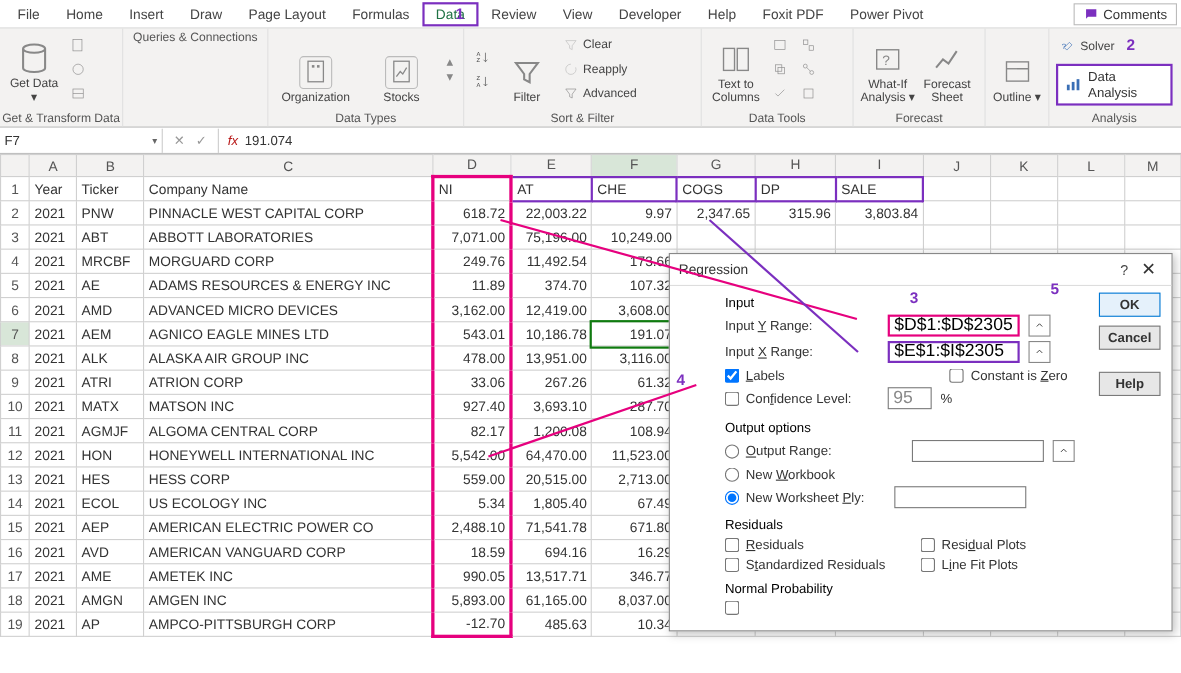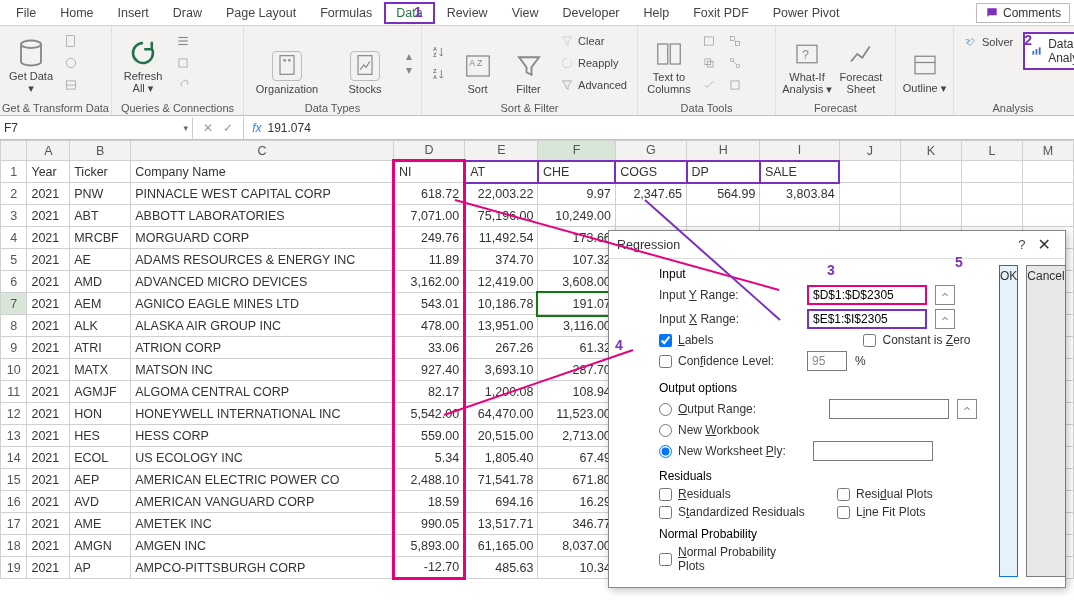--- a/index.html
+++ b/index.html
@@ -112,28 +112,28 @@
     font-size: 14px;
     z-index: 200;
   }
   
   .formula-bar {
     display: flex; align-items: center;
     height: 24px; border-bottom: 1px solid #c0c0c0;
     font-size: 12px;
   }
   .namebox {
-    width: 193px; height: 22px; border-right: 1px solid #ccc;
+    width: 148px; height: 22px; border-right: 1px solid #ccc;
     display: flex; align-items: center; justify-content: space-between;
     padding: 0 4px;
   }
   .namebox .dd { color: #666; font-size: 9px; }
   .fx-icons { display: flex; align-items: center; gap: 10px; padding: 0 10px; color: #999; border-right: 1px solid #ccc; height: 22px; }
   .fx-box { display: flex; align-items: center; gap: 6px; padding: 0 8px; flex: 1; }
-  .fx-box .fx-sym { font-style: italic; color: #3b82f6; }
+  .fx-box .fx-sym { font-style: italic; color: #b91c1c; }
   
   .grid-wrap {
     position: relative;
     overflow: hidden;
     height: calc(612px - 26px - 90px - 24px);
   }
   table.sheet {
     border-collapse: collapse;
     table-layout: fixed;
     width: 1074px;
@@ -183,37 +183,37 @@
     display: flex; align-items: center;
     padding: 4px 8px;
     font-size: 12.5px;
     border-bottom: 1px solid #ddd;
   }
   .dialog-title .dtitle { flex: 1; }
   .dialog-title .help-q { font-size: 13px; color: #444; padding: 0 6px; cursor: pointer; }
   .dialog-title .close-x { font-size: 16px; padding: 0 6px; cursor: pointer; color: #333; }
   .dialog-body { display: flex; padding: 6px 10px 10px 10px; gap: 12px; }
   .dialog-left { flex: 1; margin-left: 40px; }
-  .dialog-right { width: 70px; display: flex; flex-direction: row; gap: 8px; align-items: stretch; }
+  .dialog-right { width: 70px; display: flex; flex-direction: column; gap: 8px; align-items: stretch; font-weight: bold; }
   .dlg-btn {
     border: 1px solid #7a7a7a;
     background: #e7e7e7;
     text-align: center;
     padding: 3px 0;
     font-size: 12px;
     cursor: pointer;
   }
   .dlg-btn.primary { border: 1.5px solid #0078d4; background: #e5f1fb; }
   .dlg-section-label { font-size: 12px; color: #000; margin: 2px 0 4px 0; }
   .dlg-row { display: flex; align-items: center; gap: 8px; margin: 4px 0; }
   .dlg-row label { flex: 0 0 140px; }
   .dlg-row .u { text-decoration: underline; }
   .txt-in {
     border: 1px solid #7a7a7a;
-    font-size: 12px;
+    font-size: 16px;
     height: 20px;
     padding: 1px 4px;
     background: #fff;
     font-family: inherit;
   }
   .range-in { width: 120px; }
   .range-in.boxed-pink { border: 2px solid #e6007e; }
   .range-in.boxed-purple { border: 2px solid #7b2fbf; }
   .mini-btn {
     width: 20px; height: 20px;
@@ -287,48 +287,20 @@
               <rect x="4" y="5" width="16" height="14" fill="none" stroke="#888"></rect>
               <line x1="4" y1="12" x2="20" y2="12" stroke="#888"></line>
             </svg>
           </div>
       </div>
     </div>
     <div class="ribbon-group-label">Get &amp; Transform Data</div>
   </div>
 
   <div class="ribbon-group" style="width:132px">
-    <div class="ribbon-group-main">
-      <div class="rbn-big">
-        <svg class="icon-green" viewBox="0 0 24 24">
-            <path d="M12 4a8 8 0 1 0 7.4 5" fill="none" stroke="#217346" stroke-width="2"></path>
-            <path d="M19 3v6h-6" fill="none" stroke="#217346" stroke-width="2"></path>
-          </svg>
-        <span>Refresh All ▾</span>
-      </div>
-      <div class="rbn-small-col">
-        <div class="rbn-small">
-            <svg class="icon-muted" viewBox="0 0 24 24">
-              <line x1="4" y1="6" x2="20" y2="6" stroke="#888" stroke-width="2"></line>
-              <line x1="4" y1="12" x2="20" y2="12" stroke="#888" stroke-width="2"></line>
-              <line x1="4" y1="18" x2="20" y2="18" stroke="#888" stroke-width="2"></line>
-            </svg>
-          </div>
-        <div class="rbn-small">
-            <svg class="icon-muted" viewBox="0 0 24 24">
-              <rect x="5" y="5" width="14" height="14" fill="none" stroke="#888"></rect>
-            </svg>
-          </div>
-        <div class="rbn-small">
-            <svg class="icon-muted" viewBox="0 0 24 24">
-              <path d="M10 14a4 4 0 0 1 0-6l3-3a4 4 0 0 1 6 6" fill="none" stroke="#888"></path>
-            </svg>
-          </div>
-      </div>
-    </div>
     <div class="ribbon-group-label">Queries &amp; Connections</div>
   </div>
 
   <div class="ribbon-group" style="width:178px">
     <div class="ribbon-group-main">
       <div class="rbn-big wide">
         <div class="icon-box" style="border:1px solid #bbb; border-radius:4px; display:flex;align-items:center;justify-content:center;">
           <svg viewBox="0 0 24 24" width="18" height="18">
               <rect x="6" y="4" width="12" height="16" fill="none" stroke="#888"></rect>
               <rect x="9" y="7" width="2" height="2" fill="#888"></rect>
@@ -367,27 +339,20 @@
         <div class="rbn-small">
             <svg viewBox="0 0 24 24">
               <text x="2" y="10" font-size="9" fill="#444">Z</text>
               <text x="2" y="20" font-size="9" fill="#444">A</text>
               <path d="M16 5v14m-3-3 3 3 3-3" fill="none" stroke="#444"></path>
             </svg>
           </div>
       </div>
       <div class="rbn-big">
         <svg viewBox="0 0 24 24">
-            <rect x="3" y="4" width="18" height="16" fill="none" stroke="#888"></rect>
-            <text x="5" y="12" font-size="7" fill="#888">A Z</text>
-          </svg>
-        <span>Sort</span>
-      </div>
-      <div class="rbn-big">
-        <svg viewBox="0 0 24 24">
             <path d="M4 5h16l-6 8v6l-4-2v-4L4 5z" fill="none" stroke="#888" stroke-width="1.5"></path>
           </svg>
         <span>Filter</span>
       </div>
       <div class="rbn-small-col">
         <div class="rbn-small">
             <svg class="icon-muted" viewBox="0 0 24 24">
               <path d="M4 5h16l-6 8v6l-4-2v-4L4 5z" fill="none" stroke="#bbb"></path>
             </svg>
             <span>Clear</span>
@@ -486,21 +451,21 @@
             <rect x="4" y="5" width="16" height="14" fill="none" stroke="#888"></rect>
             <line x1="4" y1="10" x2="20" y2="10" stroke="#888"></line>
           </svg>
         <span>Outline ▾</span>
       </div>
     </div>
     <div class="ribbon-group-label">&nbsp;</div>
   </div>
 
   <div class="ribbon-group" style="width:118px; border-right:none;">
-    <div class="ribbon-group-main" style="align-items:flex-start; gap:6px; padding-top:6px;">
+    <div class="ribbon-group-main" style="flex-direction:column; align-items:flex-start; gap:6px; padding-top:6px;">
       <div class="rbn-small">
         <svg viewBox="0 0 24 24">
             <text x="2" y="16" font-size="12" fill="#3b6fb5">?</text>
             <path d="M14 6l4 4-8 8-4-4 8-8z" fill="none" stroke="#3b6fb5"></path>
           </svg>
         <span>Solver</span>
       </div>
       <div class="data-analysis-btn">
         <svg width="16" height="16" viewBox="0 0 24 24">
             <rect x="3" y="12" width="4" height="8" fill="#3b6fb5"></rect>
@@ -585,21 +550,21 @@
         </tr>
         <tr>
           <th class="rowhead">2</th>
           <td>2021</td>
           <td>PNW</td>
           <td>PINNACLE WEST CAPITAL CORP</td>
           <td class="num col-pink-left col-pink-right">618.72</td>
           <td class="num">22,003.22</td>
           <td class="num">9.97</td>
           <td class="num">2,347.65</td>
-          <td class="num">564.99</td>
+          <td class="num">315.96</td>
           <td class="num">3,803.84</td>
           <td></td>
           <td></td>
           <td></td>
           <td></td>
         </tr>
         <tr>
           <th class="rowhead">3</th>
           <td>2021</td>
           <td>ABT</td>
@@ -967,21 +932,20 @@
         <label class="chk">
             <input type="checkbox" style=""> 
             <span>L<span class="u">i</span>ne Fit Plots</span>
           </label>
       </div>
 
       <div class="dlg-section-label" style="margin-top:8px;">Normal Probability</div>
       <div class="dlg-row">
         <label class="chk">
             <input type="checkbox" style=""> 
-            <span><span class="u">N</span>ormal Probability Plots</span>
           </label>
       </div>
     </div>
     <div class="dialog-right">
       <div class="dlg-btn primary">OK</div>
       <div class="dlg-btn">Cancel</div>
       <div class="dlg-btn" style="margin-top:12px;">Help</div>
     </div>
   </div>
 </div>

